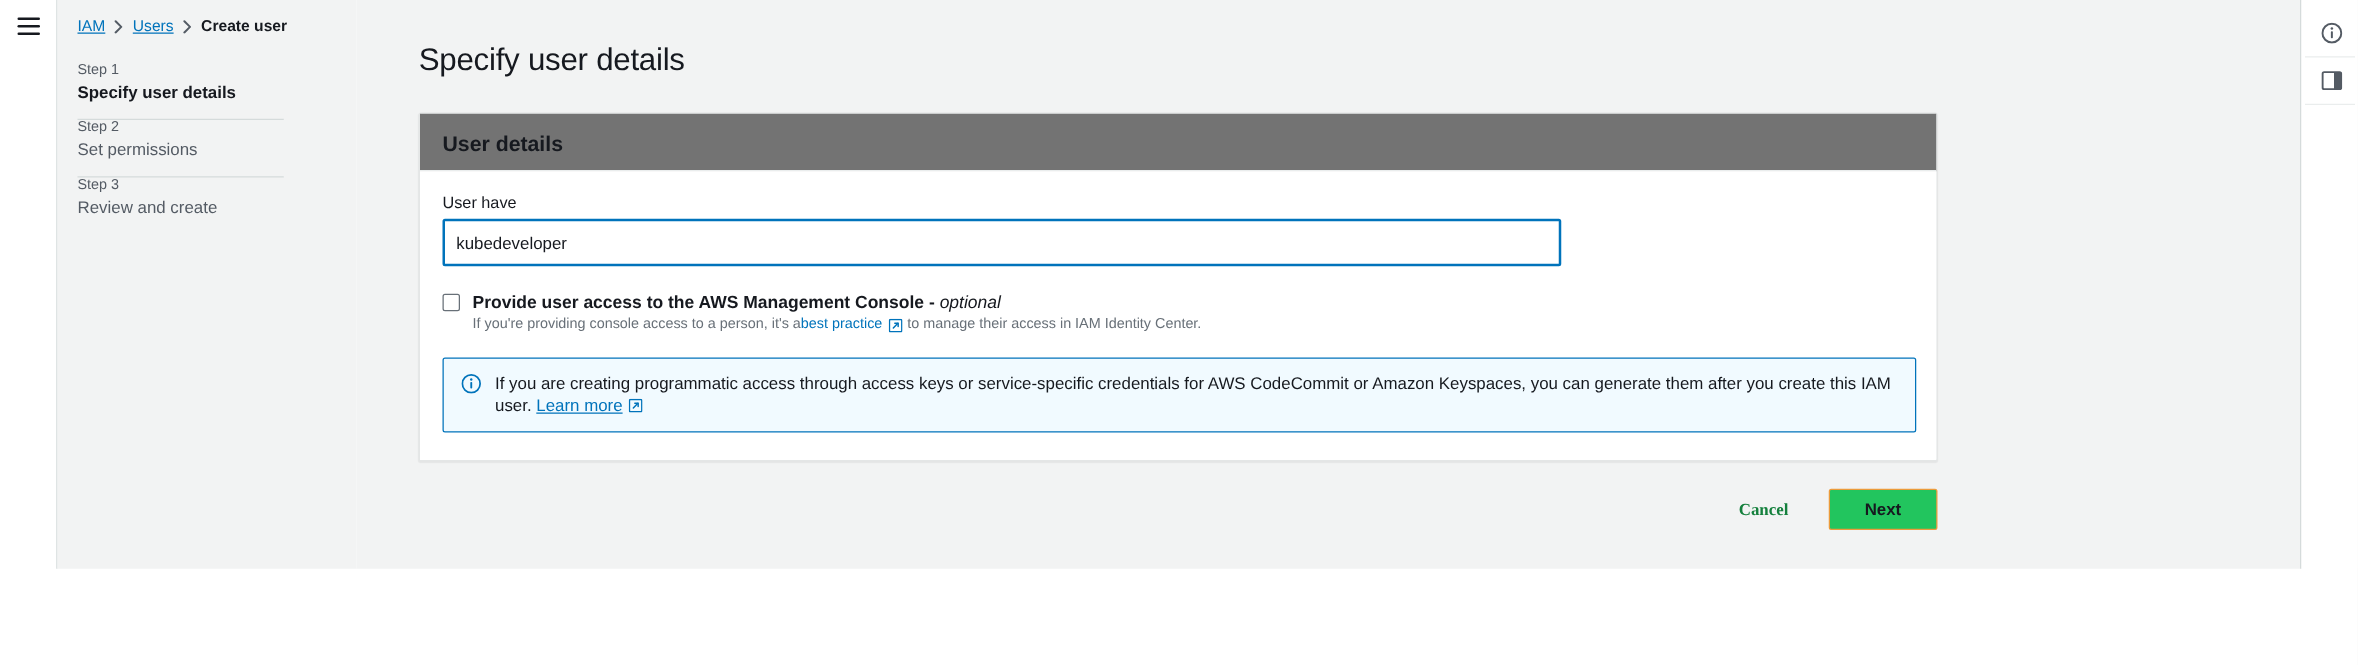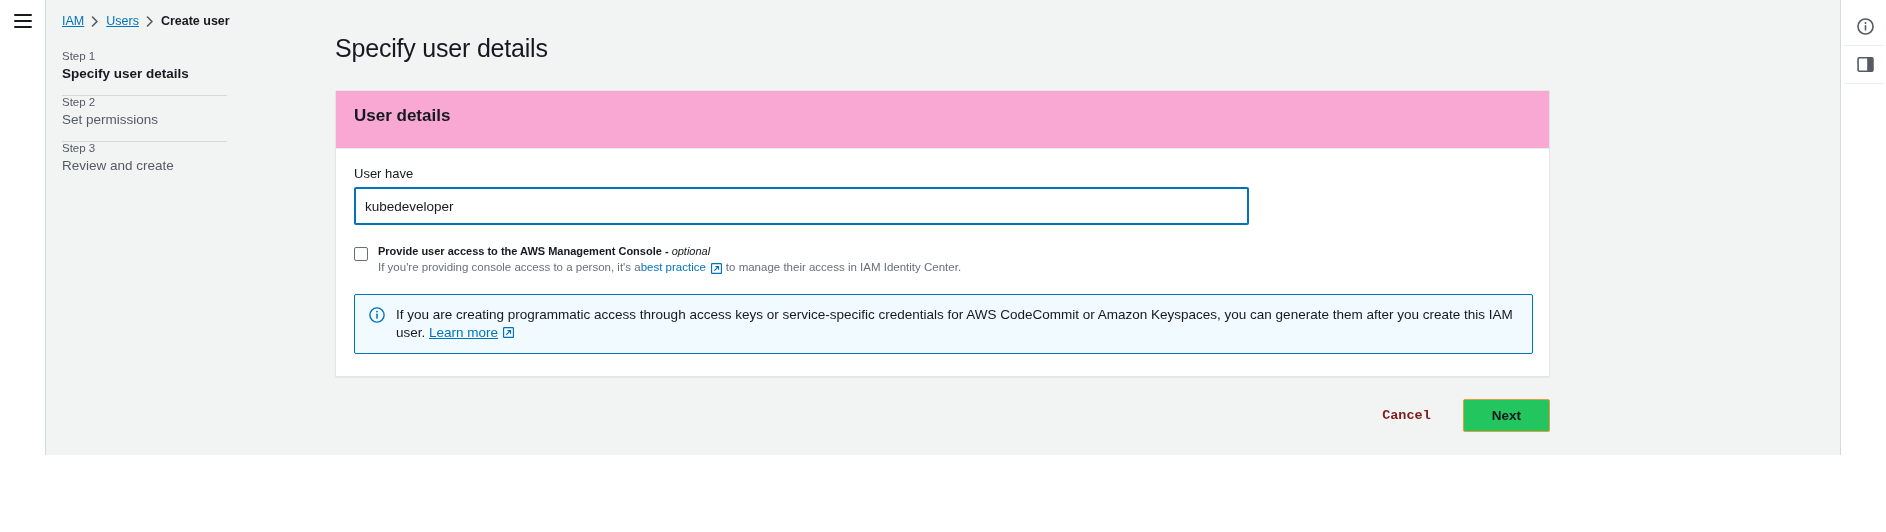--- a/index.html
+++ b/index.html
@@ -123,23 +123,23 @@
   }
 
   .card {
     background: #ffffff;
     border: 1px solid #e4e6e6;
     border-radius: 2px;
     width: 1215px;
     box-shadow: 0 1px 1px rgba(0,0,0,0.06);
   }
   .card-header {
-    padding: 15px 18px 22px 18px;
+    padding: 15px 18px 10px 18px;
     border-bottom: 1px solid #eaeded;
-    background: #f9a8d4;
+    background: #737373;
   }
   .card-title {
     font-size: 17px;
     font-weight: bold;
     color: #16191f;
   }
   .card-body {
     padding: 17px 18px 22px 18px;
     background: #ffffff;
   }
@@ -181,21 +181,21 @@
     height: 14px;
     border: 1px solid #687078;
     border-radius: 2px;
     background: #ffffff;
     flex: 0 0 14px;
     margin-top: 2px;
     cursor: pointer;
   }
   .checkbox-texts { margin-left: 10px; }
   .checkbox-label {
-    font-size: 11px;
+    font-size: 14px;
     color: #16191f;
     font-weight: bold;
   }
   .checkbox-label .optional {
     font-weight: normal;
     font-style: italic;
   }
   .checkbox-sub {
     font-size: 11.5px;
     color: #687078;
@@ -248,26 +248,26 @@
     display: flex;
     align-items: center;
     justify-content: flex-end;
     width: 1215px;
     margin-top: 22px;
     padding-right: 0;
   }
   .btn-cancel {
     font-size: 13.5px;
     font-weight: bold;
-    color: #7f1d1d;
+    color: #15803d;
     background: transparent;
     border: none;
     padding: 8px 16px;
     cursor: pointer;
-    font-family: Liberation Mono, monospace;
+    font-family: Liberation Serif, serif;
   }
   .btn-next {
     font-size: 13.5px;
     font-weight: bold;
     color: #16191f;
     background: #22c55e;
     border: 1px solid #ec9b3b;
     border-radius: 2px;
     padding: 8px 28px;
     margin-left: 16px;

